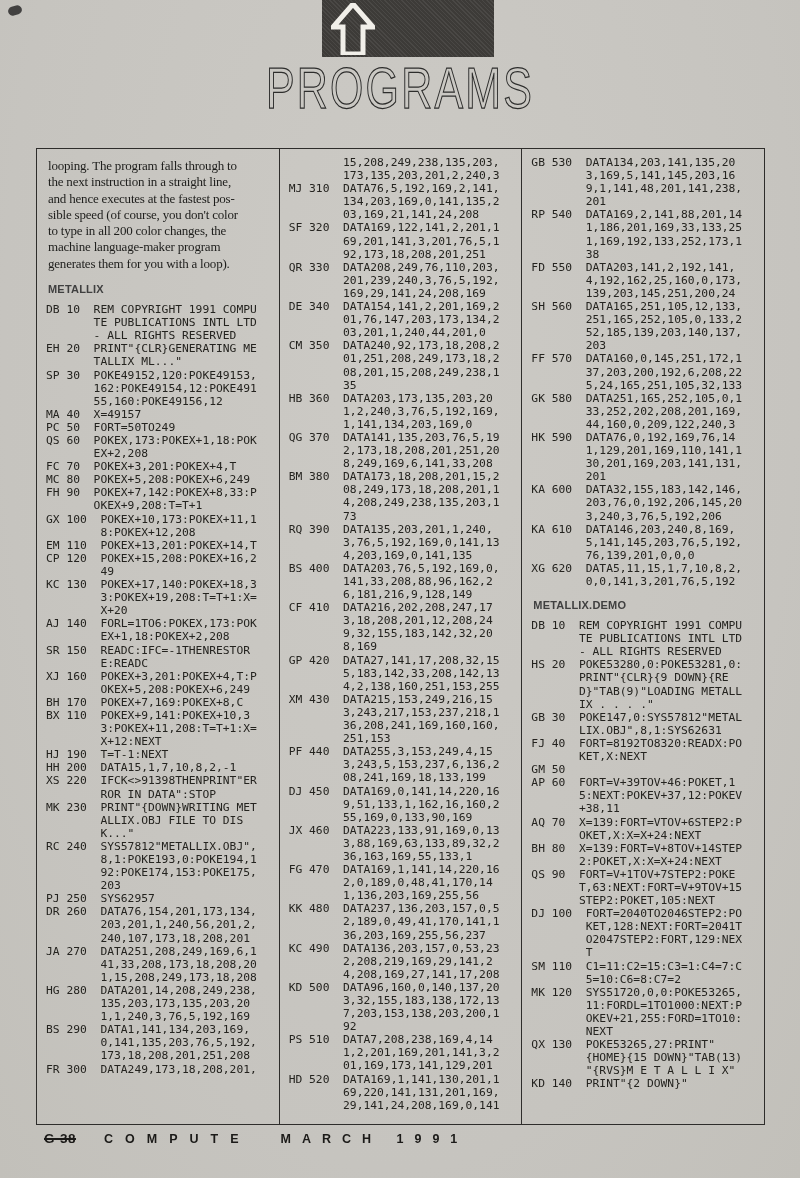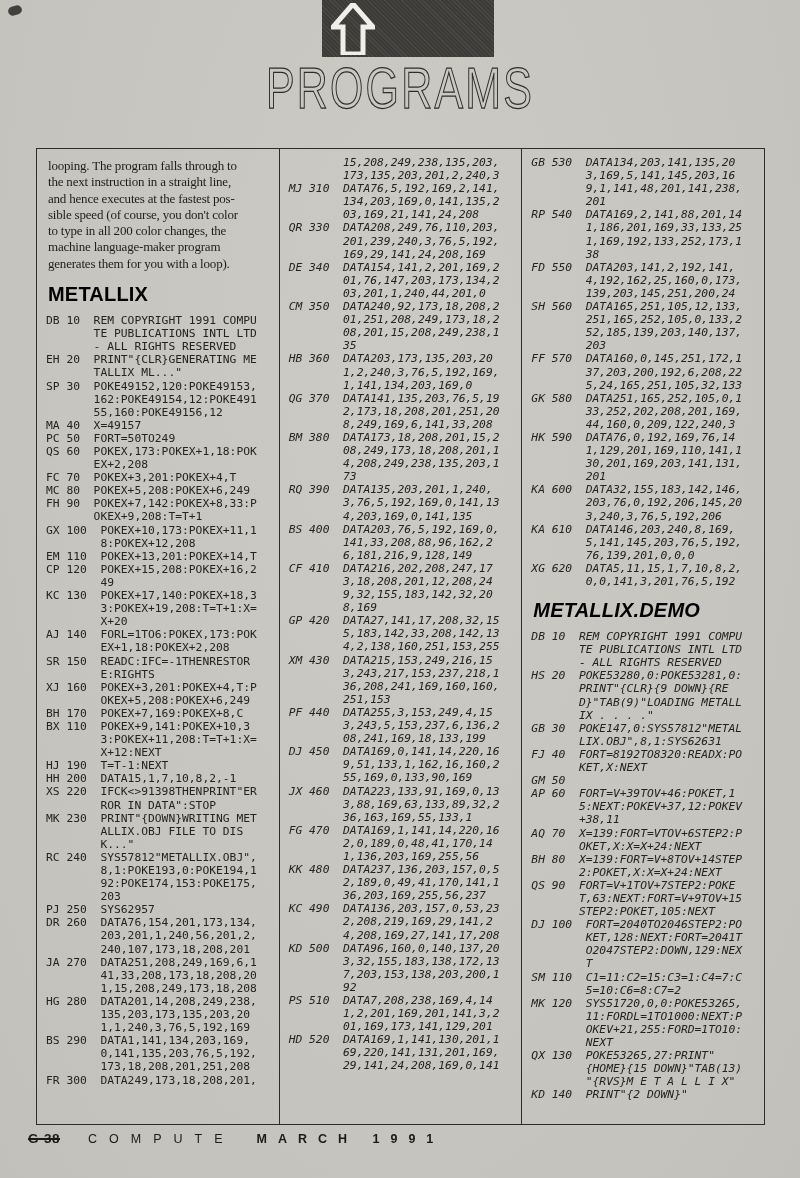--- a/index.html
+++ b/index.html
@@ -19,41 +19,41 @@
     background-image:repeating-linear-gradient(45deg, rgba(255,255,255,.05) 0 1px, rgba(0,0,0,.05) 1px 3px);
   }
   .mast-box svg{position:absolute;left:9px;top:3px;}
   .mast-title{position:absolute;left:0;top:56px;width:100%;text-align:center;}
   
   .page-box{
     position:absolute;left:36px;top:148px;width:729px;height:977px;
     border:1px solid #2e2d2b;display:flex;box-sizing:border-box;
   }
   .col{flex:1;padding:7px 4px 6px 9px;overflow:hidden;box-sizing:border-box;}
-  .col + .col{border-left:1px solid #2e2d2b;font-style:italic;}
+  .col + .col{border-left:1px solid #2e2d2b;}
   
   .intro{font-family:"Liberation Serif",serif;font-size:13px;line-height:16.3px;color:#1d1d1b;letter-spacing:-0.2px;margin:2px 0 4px 2px;}
   .intro div{white-space:pre;}
   
   .listing-title{
-    font-family:"Liberation Sans",sans-serif;font-weight:bold;font-size:20px;
-    color:#000000;letter-spacing:.2px;margin:11px 0 8px 2px;
+    font-family:"Liberation Sans",sans-serif;font-weight:bold;font-size:11px;
+    color:#404040;letter-spacing:.2px;margin:11px 0 8px 2px;
   }
   
   .code-line{display:flex;align-items:flex-start;font-family:"DejaVu Sans Mono",monospace;font-size:11.3px;line-height:13.1px;color:#24231f;}
   .chk{flex:none;width:3ch;white-space:pre;}
   .num{flex:none;min-width:2ch;margin-right:2ch;white-space:pre;}
   .code-line.cont .num{min-width:3ch;}
   .code{white-space:pre-wrap;word-break:break-all;width:24ch;}
   .code.w23{width:23ch;}
   
-  .footer{position:absolute;left:28px;top:1131px;font-size:12.5px;color:#1b1a18;display:flex;align-items:baseline;}
+  .footer{position:absolute;left:44px;top:1131px;font-size:12.5px;color:#1b1a18;display:flex;align-items:baseline;}
   .footer .pg{font-weight:bold;font-size:13.5px;letter-spacing:.5px;text-decoration:line-through;text-decoration-thickness:2px;}
-  .footer .mag{margin-left:28px;letter-spacing:12px;font-weight:400;}
-  .footer .issue{margin-left:22px;letter-spacing:11px;font-weight:600;}
+  .footer .mag{margin-left:28px;letter-spacing:12px;font-weight:700;}
+  .footer .issue{margin-left:30px;letter-spacing:11px;font-weight:600;}
 </style>
 </head>
 <body>
 
 <div class="speck"></div>
 
 <div class="masthead">
   <div class="mast-box">
     <svg width="44" height="52" viewBox="0 0 44 52">
       <path d="M22 1 L42 24 H32 V51 H12 V24 H2 Z" fill="none" stroke="#f1efe9" stroke-width="5"></path>
@@ -142,21 +142,21 @@
         <span class="code w23">POKEX+17,140:POKEX+18,33:POKEX+19,208:T=T+1:X=X+20</span>
       </div>
       <div class="code-line">
         <span class="chk">AJ</span>
         <span class="num">140</span>
         <span class="code w23">FORL=1TO6:POKEX,173:POKEX+1,18:POKEX+2,208</span>
       </div>
       <div class="code-line">
         <span class="chk">SR</span>
         <span class="num">150</span>
-        <span class="code w23">READC:IFC=-1THENRESTORE:RIGHTS</span>
+        <span class="code w23">READC:IFC=-1THENRESTORE:READC</span>
       </div>
       <div class="code-line">
         <span class="chk">XJ</span>
         <span class="num">160</span>
         <span class="code w23">POKEX+3,201:POKEX+4,T:POKEX+5,208:POKEX+6,249</span>
       </div>
       <div class="code-line">
         <span class="chk">BH</span>
         <span class="num">170</span>
         <span class="code w23">POKEX+7,169:POKEX+8,C</span>
@@ -227,20 +227,25 @@
         <span class="chk"></span>
         <span class="num"></span>
         <span class="code w23">15,208,249,238,135,203,173,135,203,201,2,240,3</span>
       </div>
       <div class="code-line">
         <span class="chk">MJ</span>
         <span class="num">310</span>
         <span class="code w23">DATA76,5,192,169,2,141,134,203,169,0,141,135,203,169,21,141,24,208</span>
       </div>
       <div class="code-line">
+        <span class="chk">SF</span>
+        <span class="num">320</span>
+        <span class="code w23">DATA169,122,141,2,201,169,201,141,3,201,76,5,192,173,18,208,201,251</span>
+      </div>
+      <div class="code-line">
         <span class="chk">QR</span>
         <span class="num">330</span>
         <span class="code w23">DATA208,249,76,110,203,201,239,240,3,76,5,192,169,29,141,24,208,169</span>
       </div>
       <div class="code-line">
         <span class="chk">DE</span>
         <span class="num">340</span>
         <span class="code w23">DATA154,141,2,201,169,201,76,147,203,173,134,203,201,1,240,44,201,0</span>
       </div>
       <div class="code-line">
@@ -426,21 +431,21 @@
         <span class="code">X=139:FORT=V+8TOV+14STEP2:POKET,X:X=X+24:NEXT</span>
       </div>
       <div class="code-line">
         <span class="chk">QS</span>
         <span class="num">90</span>
         <span class="code">FORT=V+1TOV+7STEP2:POKET,63:NEXT:FORT=V+9TOV+15STEP2:POKET,105:NEXT</span>
       </div>
       <div class="code-line">
         <span class="chk">DJ</span>
         <span class="num">100</span>
-        <span class="code w23">FORT=2040TO2046STEP2:POKET,128:NEXT:FORT=2041TO2047STEP2:DOWN,129:NEXT</span>
+        <span class="code w23">FORT=2040TO2046STEP2:POKET,128:NEXT:FORT=2041TO2047STEP2:FORT,129:NEXT</span>
       </div>
       <div class="code-line">
         <span class="chk">SM</span>
         <span class="num">110</span>
         <span class="code w23">C1=11:C2=15:C3=1:C4=7:C5=10:C6=8:C7=2</span>
       </div>
       <div class="code-line">
         <span class="chk">MK</span>
         <span class="num">120</span>
         <span class="code w23">SYS51720,0,0:POKE53265,11:FORDL=1TO1000:NEXT:POKEV+21,255:FORD=1TO10:NEXT</span>

